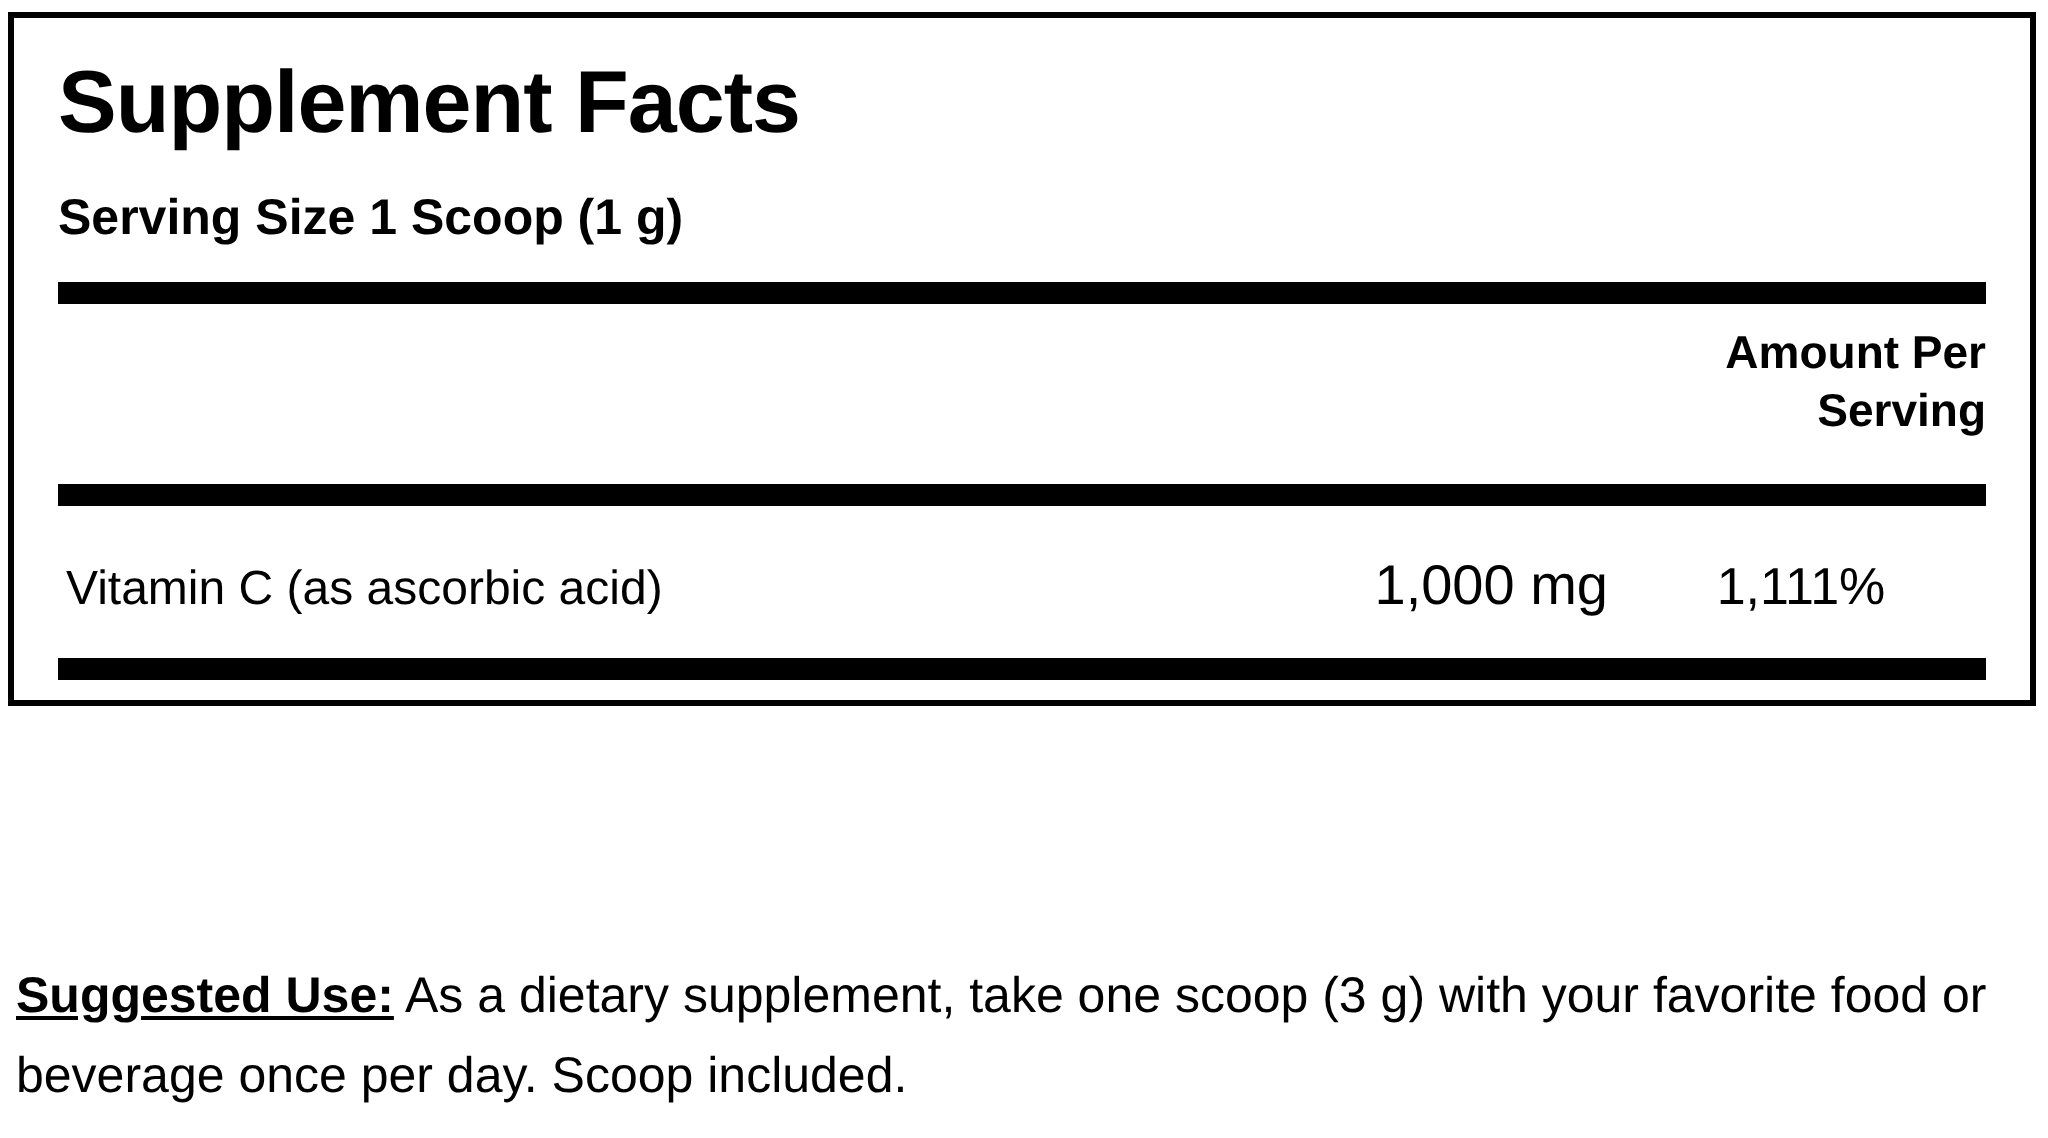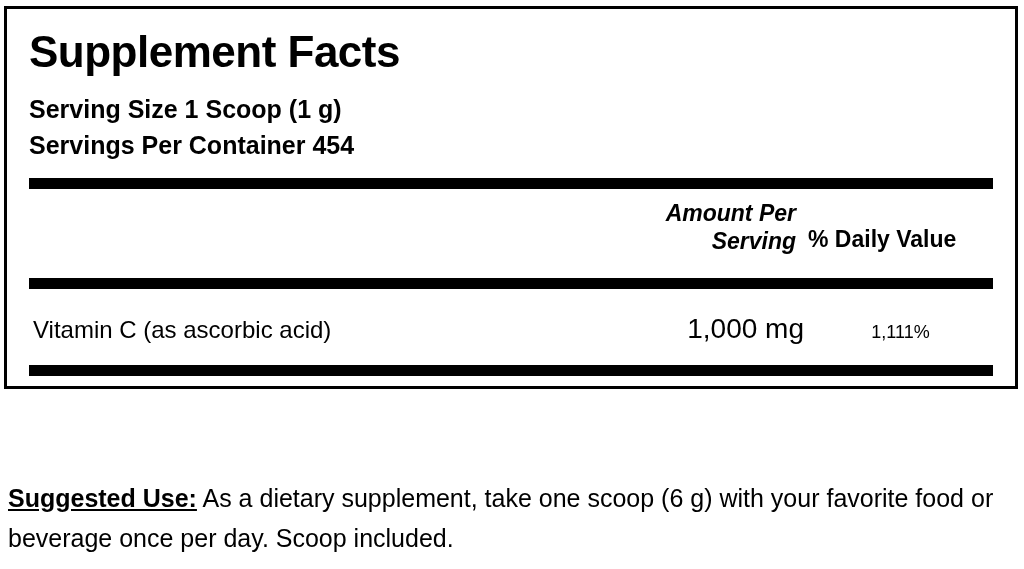--- a/index.html
+++ b/index.html
@@ -56,21 +56,20 @@
     align-items: flex-end;
     padding: 10px 0 8px 0;
     gap: 12px;
   }
   .amount-per-serving {
     font-size: 23px;
     font-weight: bold;
     line-height: 1.25;
     text-align: right;
     width: 215px;
-    font-style: italic;
   }
   .daily-value {
     font-size: 23px;
     font-weight: bold;
     line-height: 1.25;
     text-align: left;
     width: 185px;
     padding-bottom: 2px;
   }
   .nutrient-row {
@@ -84,21 +83,21 @@
     flex: 1 1 auto;
     padding-left: 4px;
   }
   .nutrient-amount {
     font-size: 28px;
     width: 215px;
     text-align: right;
   }
   .nutrient-dv {
     width: 185px;
-    font-size: 18px;
+    font-size: 26px;
     text-align: center;
     padding-left: 4px;
   }
   
   .suggested-use {
     position: absolute;
     left: 8px;
     top: 478px;
     width: 1006px;
     font-size: 25px;
@@ -112,38 +111,36 @@
 </head>
 <body>
 
 <div class="page">
 
   <div class="facts-panel">
 
     <div class="facts-title">Supplement Facts</div>
 
     <div class="serving-line">Serving Size 1 Scoop (1 g)</div>
-    <div class="serving-line">Servings Per Container 454</div>
 
     <div class="rule-thick"></div>
 
     <div class="header-row">
       <div class="amount-per-serving">Amount Per Serving</div>
-      <div class="daily-value">% Daily Value</div>
     </div>
 
     <div class="rule-thick"></div>
 
     <div class="nutrient-row">
       <div class="nutrient-name">Vitamin C (as ascorbic acid)</div>
       <div class="nutrient-amount">1,000 mg</div>
       <div class="nutrient-dv">1,111%</div>
     </div>
 
     <div class="rule-thick bottom"></div>
 
   </div>
 
   <div class="suggested-use">
-    <b>Suggested Use:</b><span> As a dietary supplement, take one scoop (6 g) with your favorite food or beverage once per day. Scoop included.</span>
+    <b>Suggested Use:</b><span> As a dietary supplement, take one scoop (3 g) with your favorite food or beverage once per day. Scoop included.</span>
   </div>
 
 </div>
 
 </body></html>

